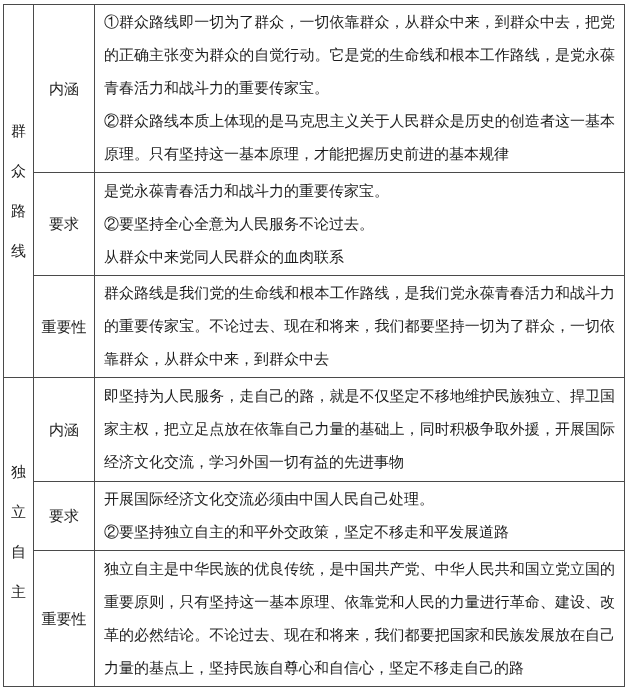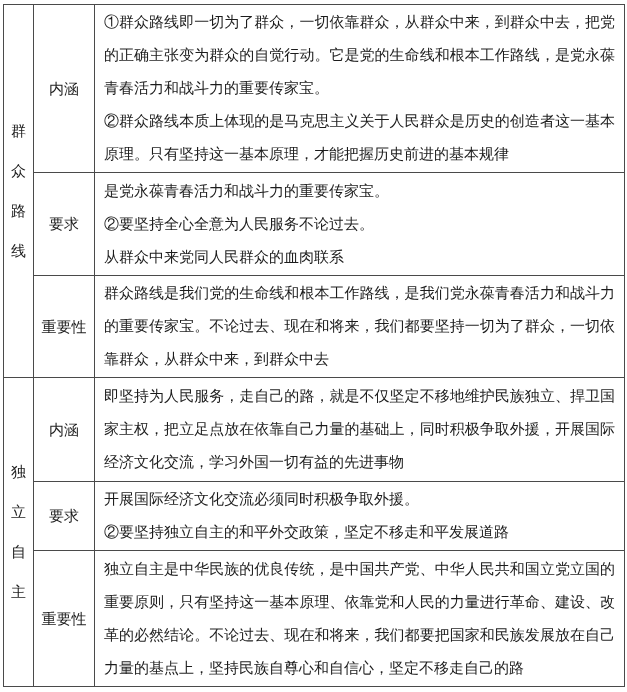--- a/index.html
+++ b/index.html
@@ -111,21 +111,21 @@
       </td>
       <td class="label-cell">内涵</td>
       <td class="content-cell">
         <p class="para"><span>即坚持</span><span class="wavy">为人民服务</span><span>，走自己的路，就是不仅坚定不移地维护民族独立、捍卫国家主权，把立足点放在依靠自己力量的基础上，同时积极争取外援，开展国际经济文化交流，学习外国一切有益的先进事物</span></p>
       </td>
     </tr>
 
     <tr class="r5">
       <td class="label-cell">要求</td>
       <td class="content-cell">
-        <p class="para"><span>开展国际经济文化交流</span><span class="wavy">必须</span><span>同时积极争取外援。</span></p>
+        <p class="para"><span>开展国际经济文化交流</span><span class="wavy">必须</span><span>由中国人民自己处理。</span></p>
         <p class="para"><span>②要坚持独立自主的和平外交政策，坚定不移走和平发展道路</span></p>
       </td>
     </tr>
 
     <tr class="r6">
       <td class="label-cell">重要性</td>
       <td class="content-cell">
         <p class="para"><span>独立自主是中华民族的优良传统，是中国共产党、中华人民共和国立党立国的重要原则，只有坚持这一基本原理、依靠党和人民的力量进行革命、建设、改革的必然结论。不论过去、现在和将来，我们都要把国家和民族发展放在自己力量的基点上，坚持民族自尊心和自信心，坚定不移走自己的路</span></p>
       </td>
     </tr>

